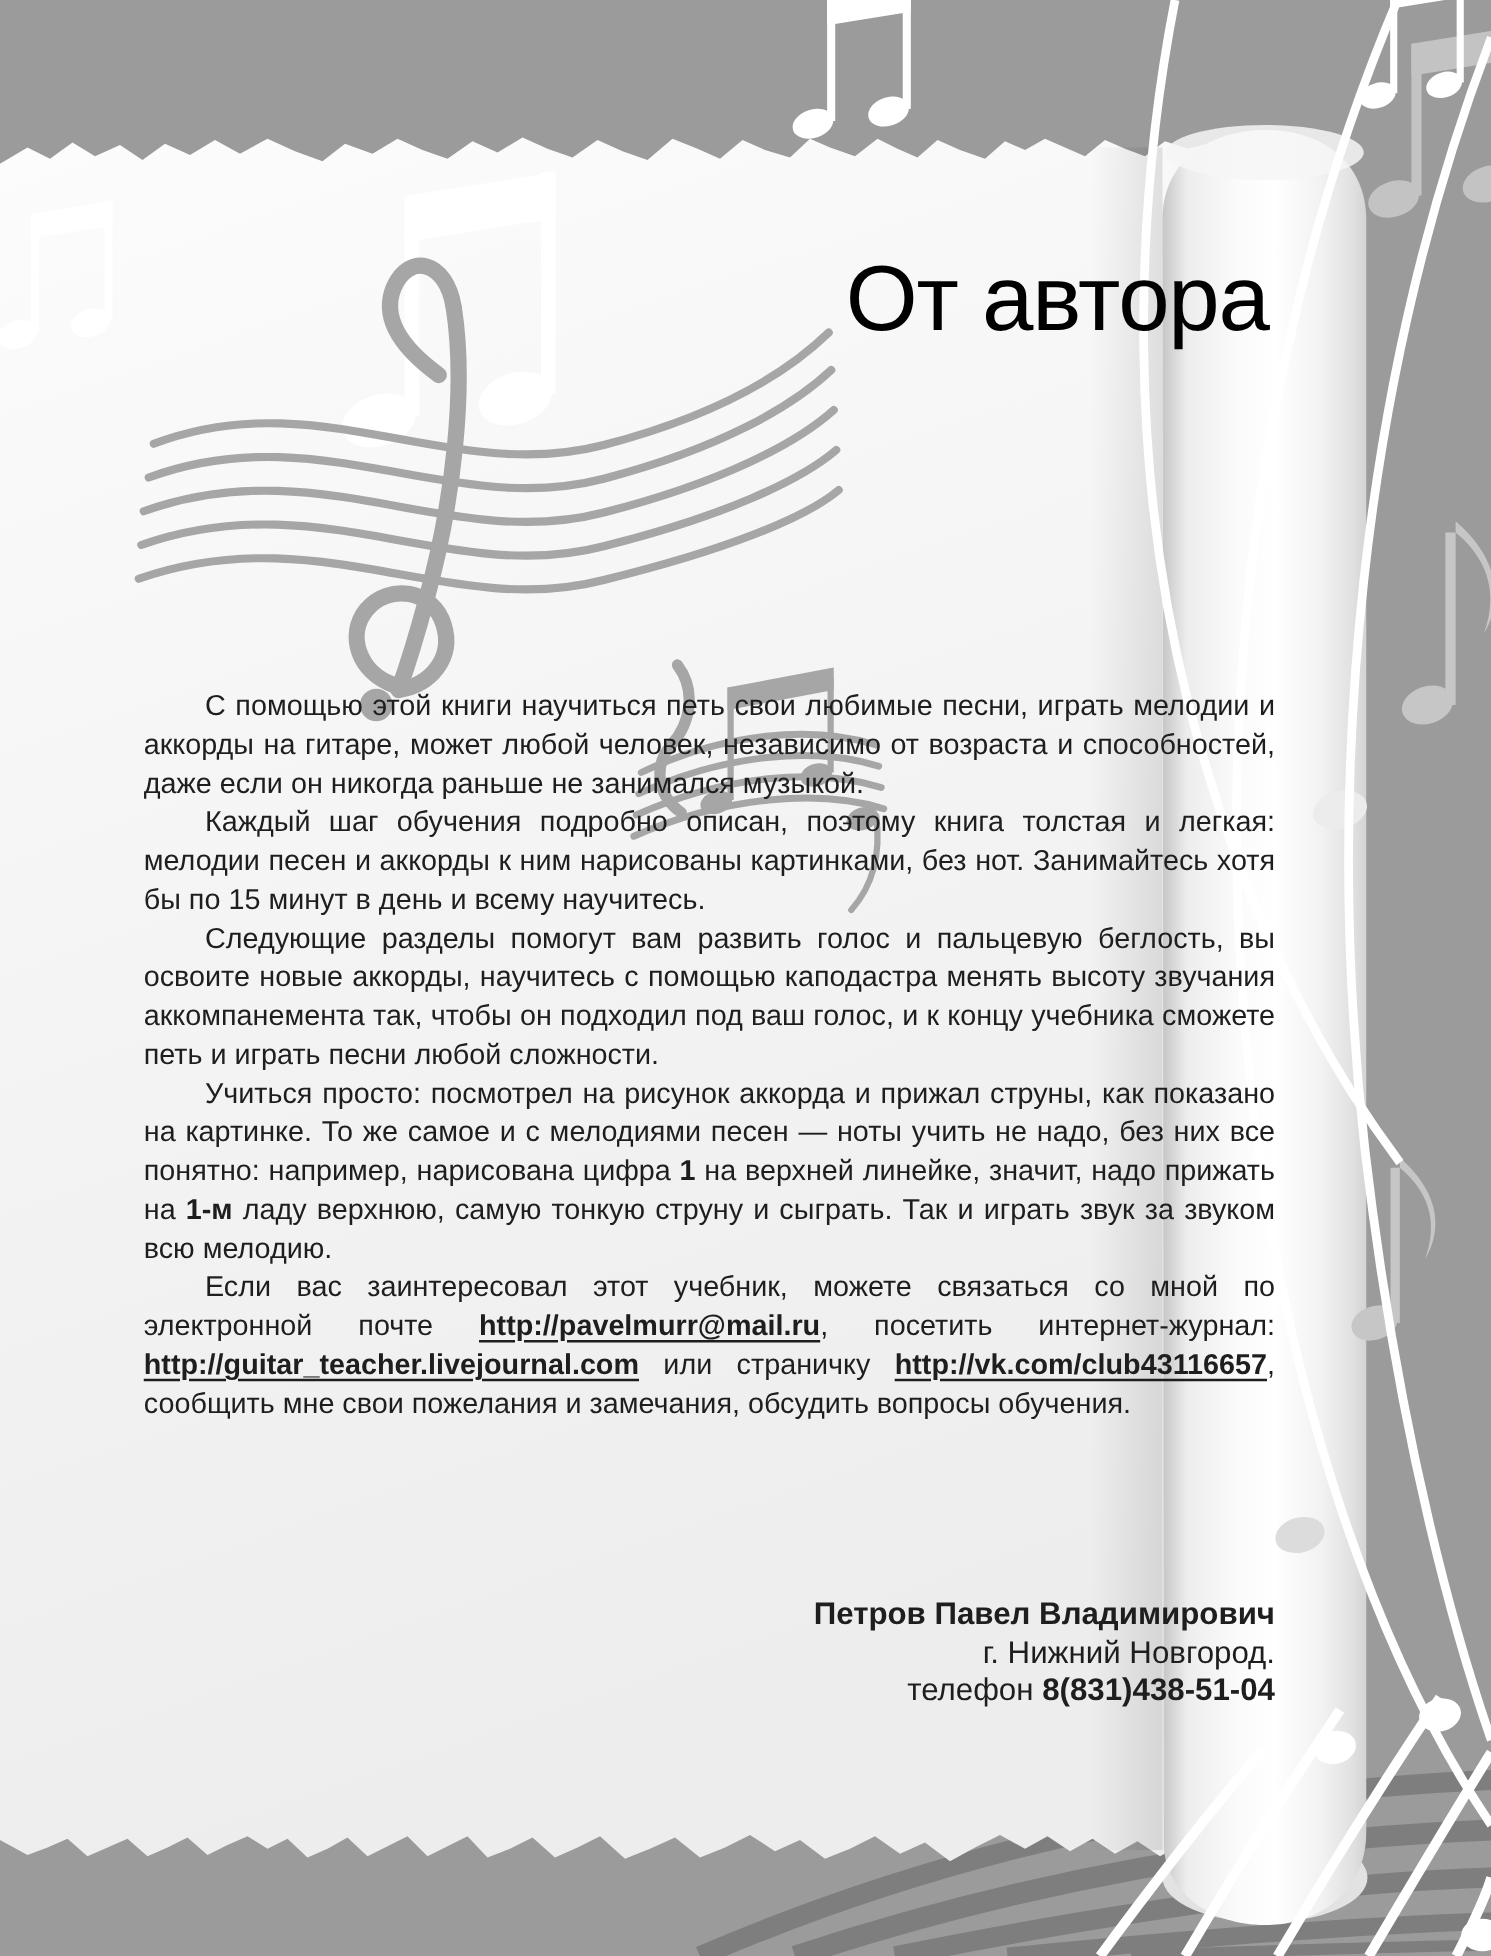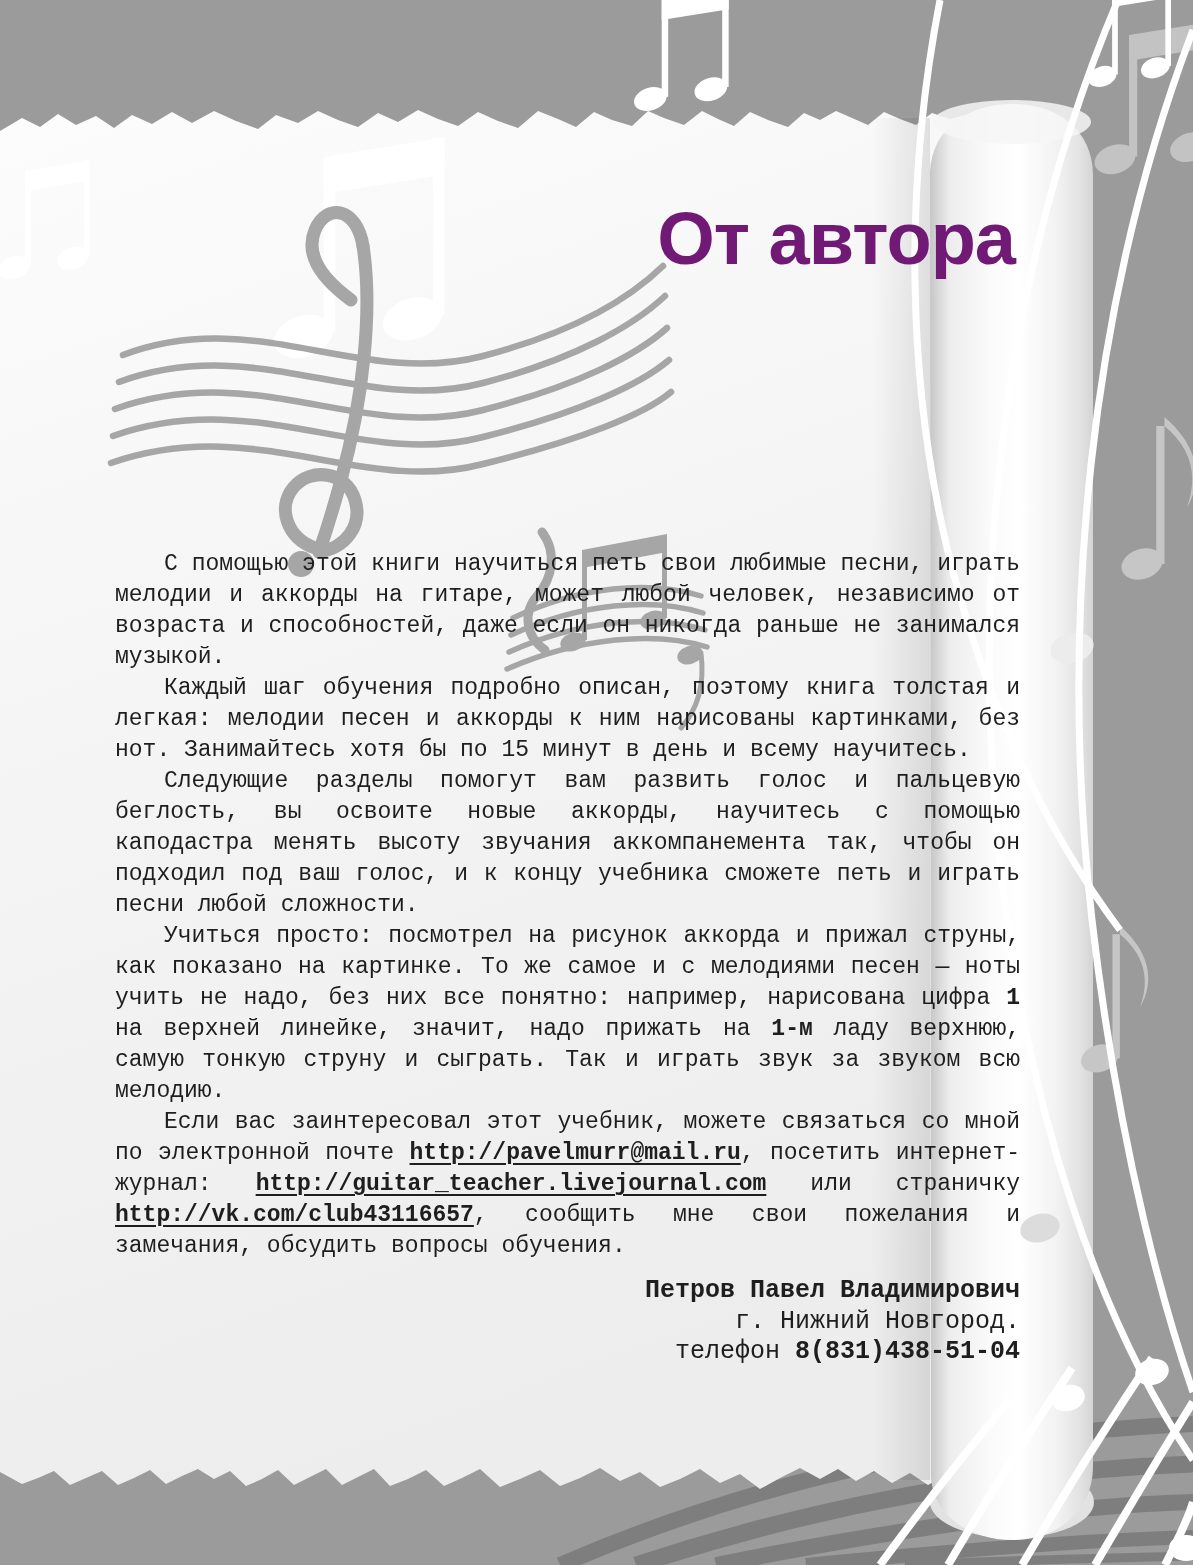--- a/index.html
+++ b/index.html
@@ -13,36 +13,36 @@
   *{box-sizing:border-box;margin:0;padding:0;}
   html,body{background:#6f6f6f;}
   .page{
     position:relative;width:1193px;height:1565px;margin:0 auto;
     background:var(--bg);overflow:hidden;
     font-family:"Liberation Sans", sans-serif;color:var(--text);
   }
   .scene{position:absolute;inset:0;display:block;}
   .page-title{
     position:absolute;top:196px;right:178px;left:0;
-    text-align:right;font-size:74px;font-weight:700;letter-spacing:-1px;
-    color:#701a75;
+    text-align:right;font-size:74px;font-weight:400;letter-spacing:-1px;
+    color:#000000;
   }
   .body-text{
     position:absolute;left:115px;width:905px;top:549px;
     font-size:23px;line-height:31px;text-align:justify;
   }
-  .body-text p{text-indent:49px;font-family:Liberation Mono, monospace;}
+  .body-text p{text-indent:49px;}
   .body-text strong{font-weight:700;}
   a.link{
     font-weight:700;color:var(--text);text-decoration:underline;
     text-decoration-thickness:2px;text-underline-offset:4px;
   }
   .signature{
     position:absolute;right:173px;top:1276px;text-align:right;
-    font-size:25px;line-height:30.5px;font-family:Liberation Mono, monospace;
+    font-size:25px;line-height:30.5px;
   }
   .signature .sig-name{font-weight:700;}
   .signature .sig-phone b{font-weight:700;}
 </style>
 </head>
 <body>
 
 <div class="page">
 
   <svg class="scene" width="1193" height="1565" viewBox="0 0 1193 1565" xmlns="http://www.w3.org/2000/svg">

